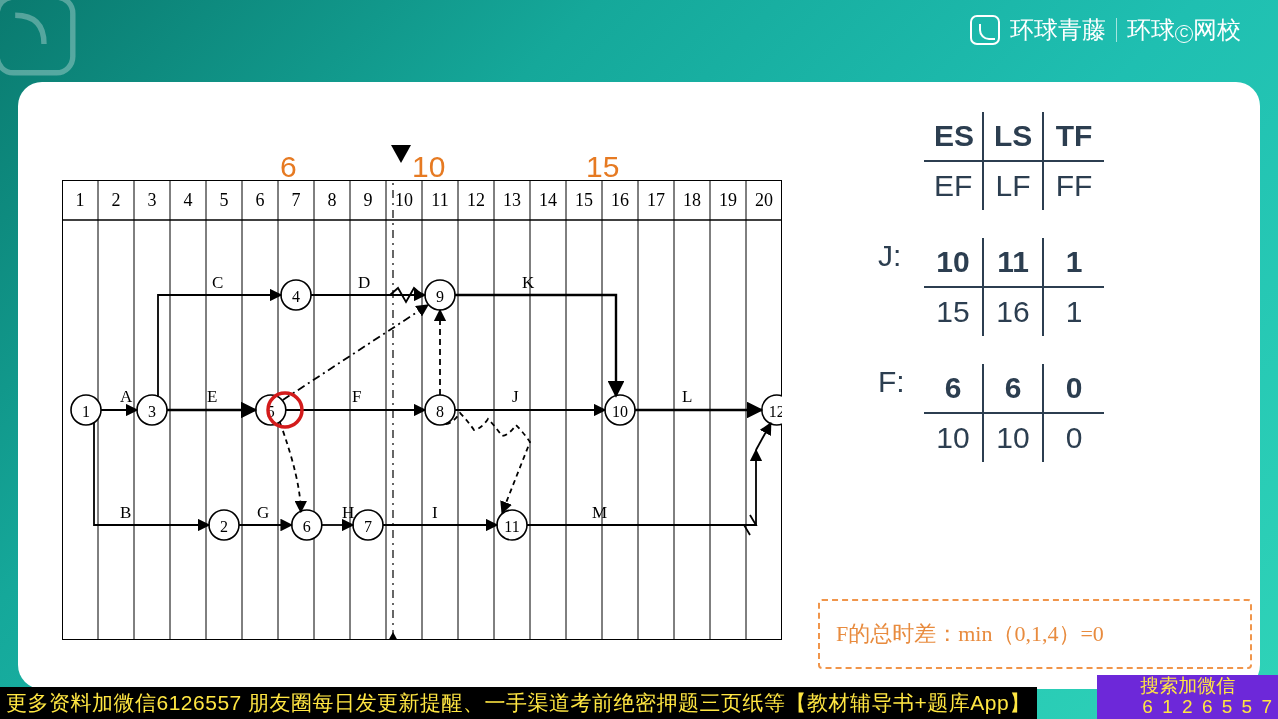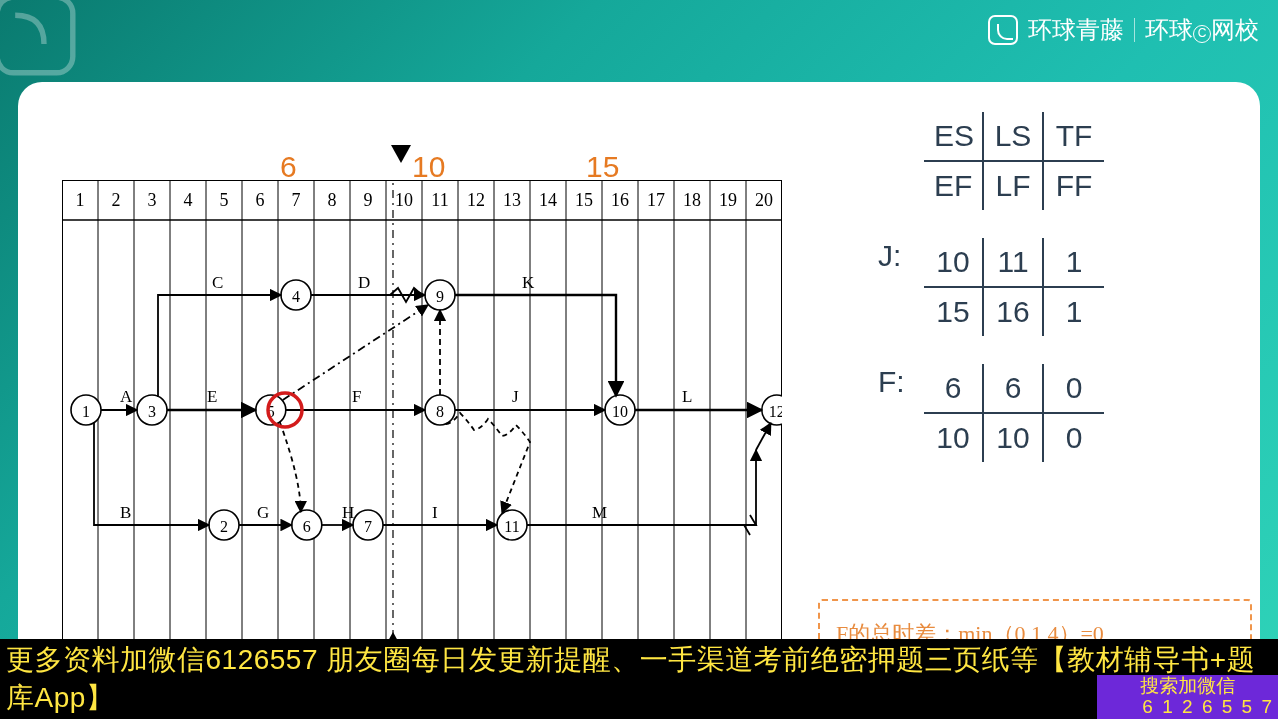--- a/index.html
+++ b/index.html
@@ -1,42 +1,42 @@
 <!DOCTYPE html>
 <html><head>
 <meta charset="utf-8">
 <style>
   * { box-sizing: border-box; margin: 0; padding: 0; }
   html, body { width: 1278px; height: 719px; font-family: "Microsoft YaHei", Arial, sans-serif; overflow: hidden; }
   .bg { position: absolute; inset: 0; background: linear-gradient(135deg, #0a7a6f 0%, #15a89a 30%, #1fbfb1 60%, #2fd3b8 100%); }
   .watermark-logo { position: absolute; left: -10px; top: -10px; width: 90px; height: 90px; opacity: .3; }
   .watermark-logo svg { width: 100%; height: 100%; }
-  .brand { position: absolute; right: 19px; top: 14px; color: #fff; font-size: 24px; display: flex; align-items: center; gap: 10px; }
+  .brand { position: absolute; right: 37px; top: 14px; color: #fff; font-size: 24px; display: flex; align-items: center; gap: 10px; }
   .brand .logo { width: 30px; height: 30px; border: 2.5px solid #fff; border-radius: 7px; display: flex; align-items: center; justify-content: center; position: relative; }
   .brand .logo::before { content: ""; position: absolute; width: 14px; height: 14px; border: 2.5px solid #fff; border-top: none; border-right: none; border-radius: 0 0 0 10px; right: 3px; bottom: 3px; }
   .brand .sep { width: 1px; height: 24px; background: rgba(255,255,255,.6); }
   .brand .t2 span.circ { display:inline-block; width:18px; height:18px; border:1.5px solid #fff; border-radius:50%; line-height:15px; font-size:12px; text-align:center; vertical-align: 1px; }
   .card { position: absolute; left: 18px; top: 82px; right: 18px; bottom: 30px; background: #fff; border-radius: 24px; }
   
   .net { position: absolute; left: 44px; top: 98px; width: 720px; height: 460px; }
   .net svg { width: 100%; height: 100%; }
   .timeline-labels { position: absolute; left: 44px; top: 68px; font-size: 30px; color: #e67a22; font-weight: 500; }
   .timeline-labels span { position: absolute; }
   
   .right { position: absolute; right: 62px; top: 30px; width: 330px; font-size: 30px; color: #2c3e50; line-height: 1.2; }
   .grid6 { display: grid; grid-template-columns: 60px 60px 60px; }
   .grid6 > div { padding: 6px 10px; text-align: center; }
   .grid6 .br { border-right: 2px solid #2c3e50; }
-  .grid6 .bb { border-bottom: 2px solid #2c3e50; }
+  .grid6 .bb { border-bottom: 2px solid #2c3e50; font-weight: bold; }
   .lbl { position: absolute; left: -46px; font-size: 30px; }
   .block { position: relative; margin-left: 56px; margin-bottom: 28px; }
   
   .notebox { position: absolute; left: 800px; bottom: 20px; width: 434px; border: 2px dashed #f0954a; border-radius: 4px; padding: 12px 16px; color: #e88b3e; font-size: 22px; line-height: 1.9; font-family: Liberation Serif, serif; }
   
-  .bot-left { position: absolute; left: 0; bottom: 0; background: #000; color: #ffe642; font-size: 28px; padding: 2px 6px; font-weight: 500; letter-spacing: .5px; }
+  .bot-left { position: absolute; left: 0; bottom: 0; background: #000; color: #ffe642; font-size: 21px; padding: 2px 6px; font-weight: 500; letter-spacing: .5px; }
   .bot-right { position: absolute; right: 0; bottom: 0; background: #6d28d9; color: #ffe642; font-size: 19px; padding: 1px 4px; text-align: center; line-height: 1.1; }
   .wm-center { position: absolute; left: 640px; top: 108px; color: rgba(0,0,0,.04); font-size: 48px; letter-spacing: 6px; pointer-events:none; }
 </style>
 </head>
 <body>
 
 <div class="bg"></div>
 <div class="watermark-logo">
   <svg viewBox="0 0 100 100">
       <rect x="8" y="8" width="84" height="84" rx="18" fill="none" stroke="#ffffff" stroke-width="6"></rect>

